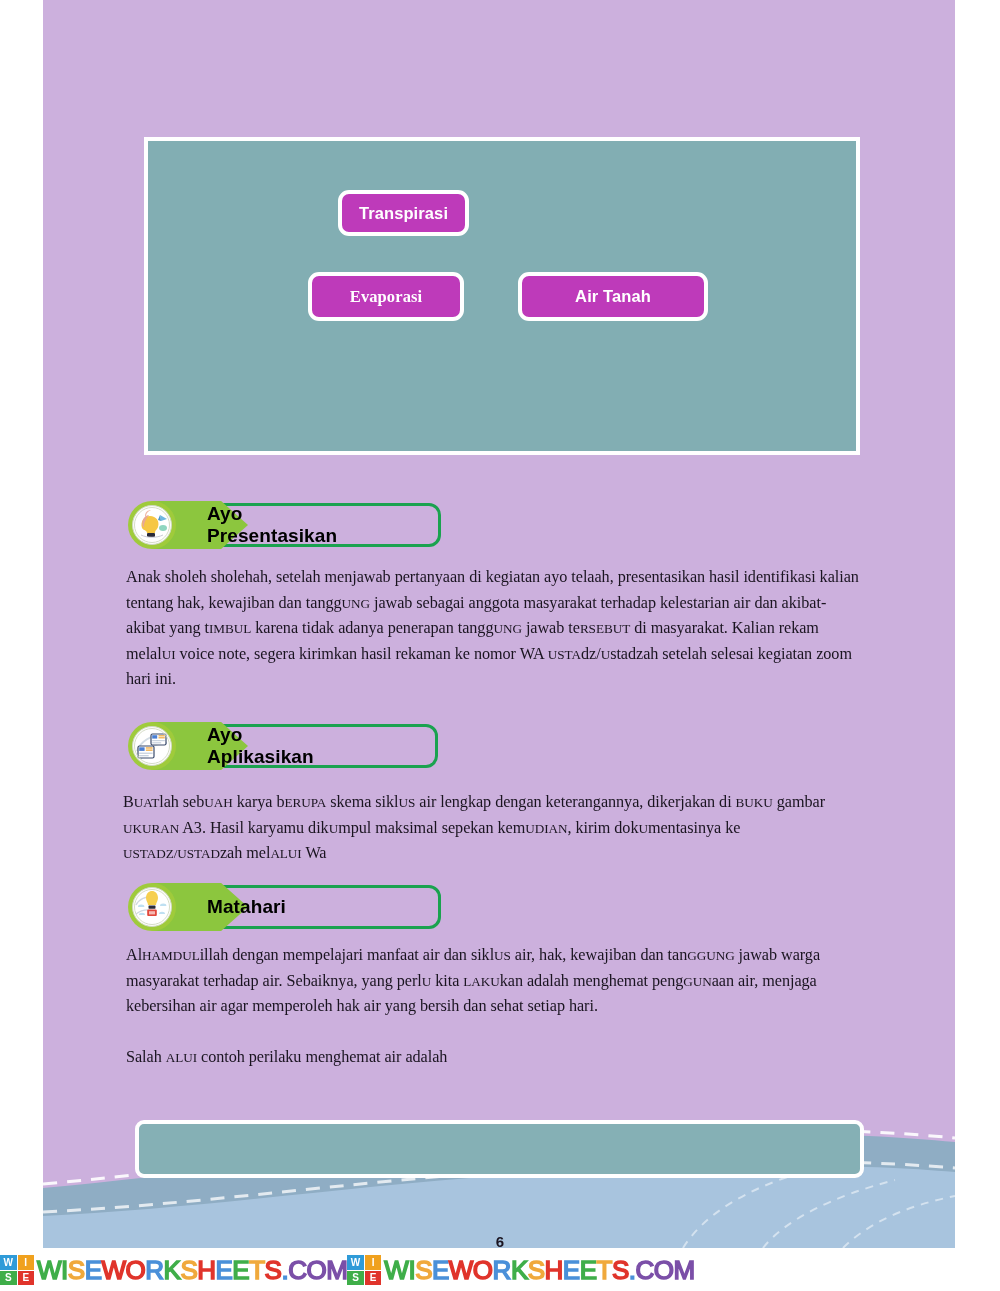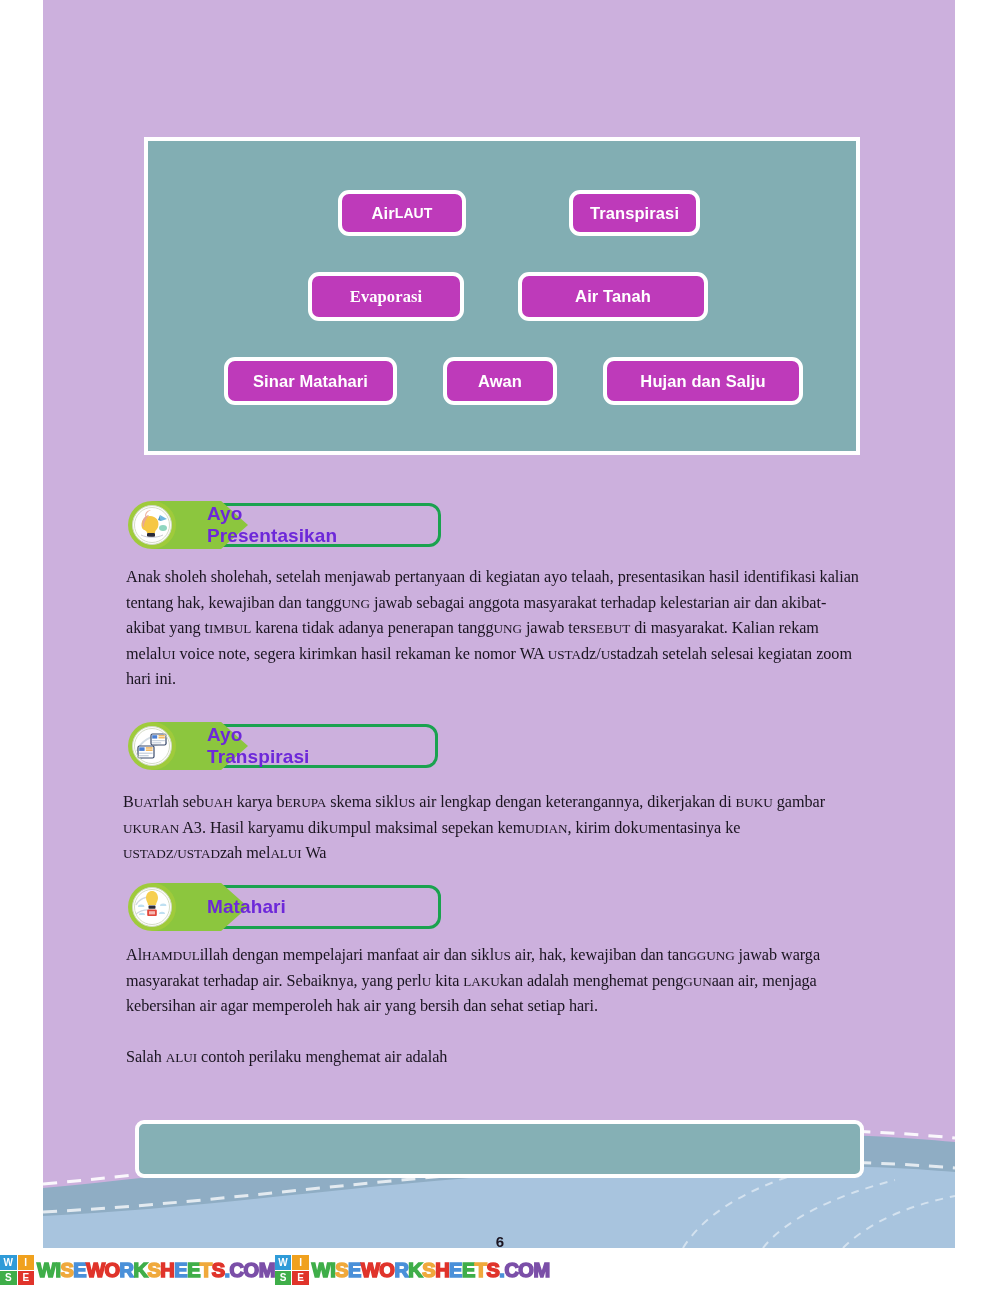--- a/index.html
+++ b/index.html
@@ -134,21 +134,21 @@
   }
   .head-label {
     position: absolute;
     left: 79px;
     top: 0;
     height: 48px;
     display: flex;
     align-items: center;
     font-size: 19px;
     font-weight: 700;
-    color: #6d28d9;
+    color: #000000;
     letter-spacing: .1px;
   }
 
   #head-presentasikan { left: 128px; top: 501px; }
   #head-presentasikan .head-outline { width: 270px; }
   #head-aplikasikan   { left: 128px; top: 722px; }
   #head-aplikasikan .head-outline   { width: 267px; }
   #head-duniawi       { left: 128px; top: 883px; }
   #head-duniawi .head-outline       { width: 270px; }
 
@@ -229,22 +229,22 @@
     font-size: 10px;
     font-weight: 700;
     font-family: "Liberation Sans", sans-serif;
   }
   .wm-logo .c1 { background: #2f9bd8; }
   .wm-logo .c2 { background: #f0a11e; }
   .wm-logo .c3 { background: #3fae49; }
   .wm-logo .c4 { background: #e0342b; }
   .wm-text {
     font-family: "Liberation Sans", sans-serif;
-    font-size: 20px;
-    font-weight: 700;
+    font-size: 26px;
+    font-weight: 400;
     letter-spacing: -.5px;
     white-space: nowrap;
     line-height: 30px;
   }
   .wm-text i {
     font-style: normal;
     -webkit-text-stroke: 1.6px currentColor;
     paint-order: stroke fill;
     color: inherit;
   }
@@ -265,49 +265,34 @@
       <path d="M0,92 C200,82 360,52 600,44 C750,39 840,42 912,48" fill="none" stroke="#ffffff" stroke-width="3" stroke-dasharray="14 10" opacity="0.75"></path>
       <path d="M640,128 C660,96 700,70 760,52" fill="none" stroke="#ffffff" stroke-width="2" stroke-dasharray="8 7" opacity="0.5"></path>
       <path d="M720,128 C742,100 790,76 852,60" fill="none" stroke="#ffffff" stroke-width="2" stroke-dasharray="8 7" opacity="0.5"></path>
       <path d="M800,128 C824,104 862,86 912,76" fill="none" stroke="#ffffff" stroke-width="2" stroke-dasharray="8 7" opacity="0.5"></path>
     </svg>
   </div>
 
   <div id="wordbank">
 
     <div class="chip-row" id="row1">
-      <div class="chip" id="chip-air-laut">
-        <span>Air </span>
-          <span class="sc">LAUT</span>
-      </div>
       <div class="chip" id="chip-transpirasi">
         <span>Transpirasi</span>
       </div>
     </div>
 
     <div class="chip-row" id="row2">
       <div class="chip" id="chip-evaporasi">
         <span>Evaporasi</span>
       </div>
       <div class="chip" id="chip-air-tanah">
         <span>Air Tanah</span>
       </div>
     </div>
 
-    <div class="chip-row" id="row3">
-      <div class="chip" id="chip-sinar">
-        <span>Sinar Matahari</span>
-      </div>
-      <div class="chip" id="chip-awan">
-        <span>Awan</span>
-      </div>
-      <div class="chip" id="chip-hujan">
-        <span>Hujan dan Salju</span>
-      </div>
-    </div>
 
   </div>
 
   <div class="section-head" id="head-presentasikan">
     <div class="head-outline"></div>
     <div class="head-pennant"></div>
     <div class="head-icon">
       <div class="disc">
         <svg width="38" height="38" viewBox="0 0 38 38" xmlns="http://www.w3.org/2000/svg">
           <circle cx="19" cy="19" r="18" fill="#ffffff"></circle>
@@ -345,21 +330,21 @@
           <rect x="5" y="19" width="16" height="12" rx="1.5" fill="#ffffff" stroke="#3a4a6b" stroke-width="1.2"></rect>
           <rect x="6.2" y="20.3" width="5.4" height="3.6" fill="#4a7fd4"></rect>
           <rect x="12.8" y="20.3" width="6.8" height="1.3" fill="#f0a93c"></rect>
           <rect x="12.8" y="22.5" width="6.8" height="1.3" fill="#f0a93c"></rect>
           <rect x="6.2" y="25.6" width="13.4" height="1.3" fill="#c8d2de"></rect>
           <rect x="6.2" y="28" width="9.5" height="1.3" fill="#c8d2de"></rect>
           <circle cx="19" cy="19" r="17.5" fill="none" stroke="#d5dcc7" stroke-width="1"></circle>
         </svg>
       </div>
     </div>
-    <div class="head-label">Ayo Transpirasi</div>
+    <div class="head-label">Ayo Aplikasikan</div>
   </div>
   <div class="para" id="para-aplikasikan">B<span class="sc">UAT</span>lah seb<span class="sc">UAH</span> karya b<span class="sc">ERUPA</span> skema sikl<span class="sc">US</span> air lengkap dengan keterangannya, dikerjakan di <span class="sc">BUKU</span> gambar <span class="sc">UKURAN</span> A3. Hasil karyamu dik<span class="sc">U</span>mpul maksimal sepekan kem<span class="sc">UDIAN</span>, kirim dok<span class="sc">U</span>mentasinya ke <span class="sc">USTADZ/USTAD</span>zah mel<span class="sc">ALUI</span> Wa</div>
 
   <div class="section-head" id="head-duniawi">
     <div class="head-outline"></div>
     <div class="head-pennant"></div>
     <div class="head-icon">
       <div class="disc">
         <svg width="38" height="38" viewBox="0 0 38 38" xmlns="http://www.w3.org/2000/svg">
           <circle cx="19" cy="19" r="18" fill="#ffffff"></circle>

